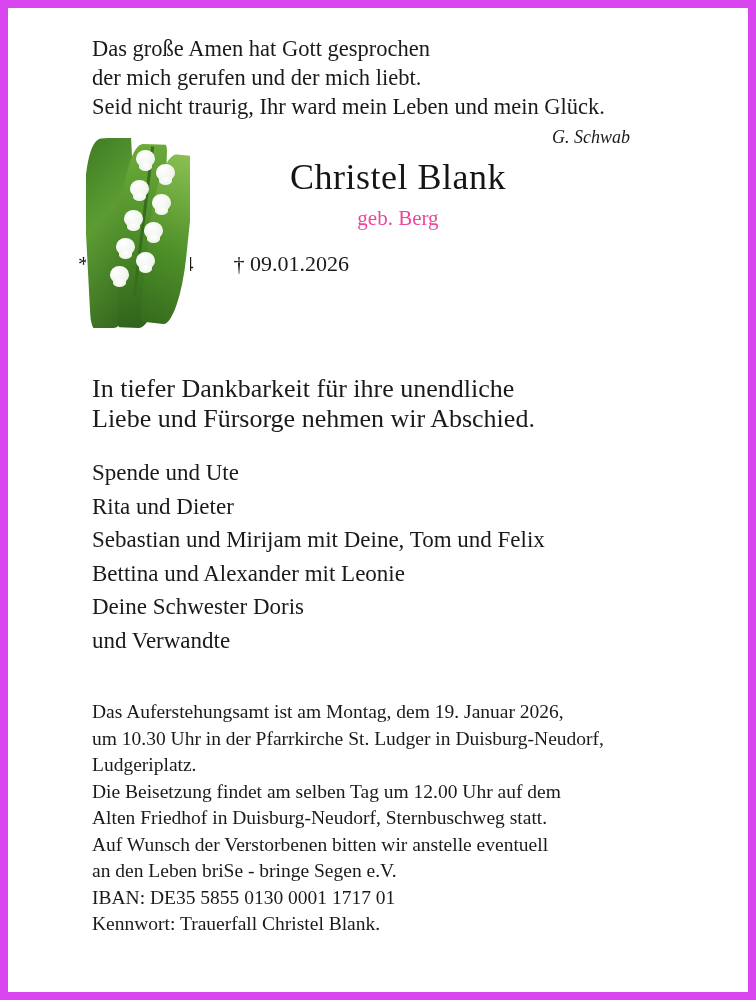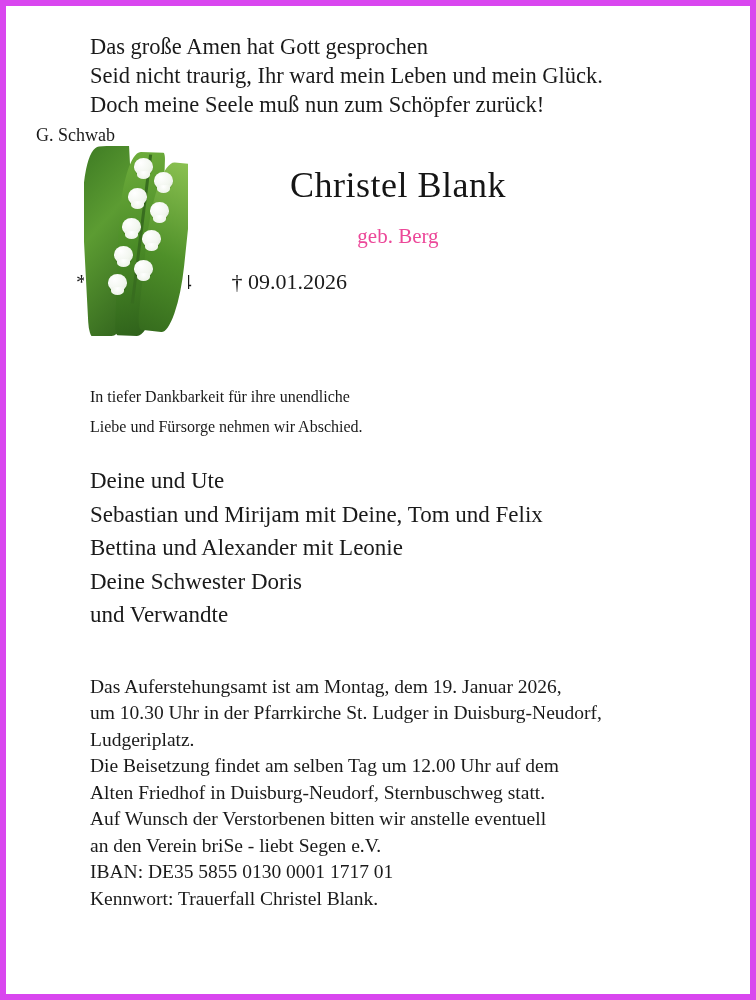--- a/index.html
+++ b/index.html
@@ -12,37 +12,39 @@
     height: 1000px;
     font-family: "Liberation Serif", serif;
     color: #1a1a1a;
   }
   .obituary {
     position: relative;
     box-sizing: border-box;
     width: 756px;
     height: 1000px;
     background: #ffffff;
-    border: 6px solid #d946ef;
+    border: 8px solid #d946ef;
     padding: 26px 30px 10px 30px;
     overflow: hidden;
   }
   .poem {
     font-size: 22.5px;
     line-height: 29px;
     color: #1a1a1a;
     margin: 0 0 0 54px;
   }
   .poem-line {
     white-space: pre;
   }
   .poem-author {
+    text-align: right;
     font-size: 18px;
     margin: 6px 88px 0 0;
     color: #1a1a1a;
+    font-style: italic;
   }
   .figure-block {
     position: relative;
     height: 200px;
     margin-top: 2px;
   }
   
   .flower {
     position: absolute;
     left: 48px;
@@ -96,21 +98,21 @@
     position: absolute;
     left: 3px; bottom: -4px;
     width: 13px; height: 8px;
     background: radial-gradient(circle at 50% 20%, #ffffff 0%, #e8efe2 100%);
     border-radius: 0 0 50% 50%;
   }
   .name {
     text-align: center;
     font-size: 36px;
     letter-spacing: 0.5px;
-    margin: 18px;
+    margin: 8px;
     padding-left: 40px;
     color: #151515;
   }
   .maiden {
     text-align: center;
     font-size: 21px;
     margin: 8px 0 0 0;
     padding-left: 40px;
     color: #ec4899;
   }
@@ -119,21 +121,21 @@
     font-size: 22px;
     margin: 20px 0 16px 0;
     padding-left: 40px;
     color: #1a1a1a;
   }
   .dates .sep {
     display: inline-block;
     width: 40px;
   }
   .thanks {
-    font-size: 16px;
+    font-size: 26px;
     line-height: 30px;
     margin: 18px 0 0 54px;
     color: #1a1a1a;
   }
   .family {
     font-size: 23px;
     line-height: 33.5px;
     margin: 22px 0 0 54px;
     color: #1a1a1a;
   }
@@ -144,22 +146,22 @@
     color: #1a1a1a;
   }
 </style>
 </head>
 <body>
 
 <div class="obituary">
 
   <div class="poem">
     <div class="poem-line">Das große Amen hat Gott gesprochen</div>
+    <div class="poem-line">der mich gerufen und der mich liebt.</div>
     <div class="poem-line">Seid nicht traurig, Ihr ward mein Leben und mein Glück.</div>
-    <div class="poem-line">Doch meine Seele muß nun zum Schöpfer zurück!</div>
   </div>
 
   <div class="poem-author">G. Schwab</div>
 
   <div class="figure-block">
 
     <div class="flower">
       <div class="leaf leaf1"></div>
       <div class="leaf leaf2"></div>
       <div class="leaf leaf3"></div>
@@ -181,32 +183,33 @@
       <span>* 22.06.1934</span><span class="sep"></span><span>† 09.01.2026</span>
     </div>
   </div>
 
   <div class="thanks">
     <div>In tiefer Dankbarkeit für ihre unendliche</div>
     <div>Liebe und Fürsorge nehmen wir Abschied.</div>
   </div>
 
   <div class="family">
-    <div>Deine und Ute</div>
+    <div>Spende und Ute</div>
+    <div>Rita und Dieter</div>
     <div>Sebastian und Mirijam mit Deine, Tom und Felix</div>
     <div>Bettina und Alexander mit Leonie</div>
     <div>Deine Schwester Doris</div>
     <div>und Verwandte</div>
   </div>
 
   <div class="service">
     <div>Das Auferstehungsamt ist am Montag, dem 19. Januar 2026,</div>
     <div>um 10.30 Uhr in der Pfarrkirche St. Ludger in Duisburg-Neudorf,</div>
     <div>Ludgeriplatz.</div>
     <div>Die Beisetzung findet am selben Tag um 12.00 Uhr auf dem</div>
     <div>Alten Friedhof in Duisburg-Neudorf, Sternbuschweg statt.</div>
     <div>Auf Wunsch der Verstorbenen bitten wir anstelle eventuell</div>
-    <div>an den Verein briSe - liebt Segen e.V.</div>
+    <div>an den Leben briSe - bringe Segen e.V.</div>
     <div>IBAN: DE35 5855 0130 0001 1717 01</div>
     <div>Kennwort: Trauerfall Christel Blank.</div>
   </div>
 
 </div>
 
 </body></html>

